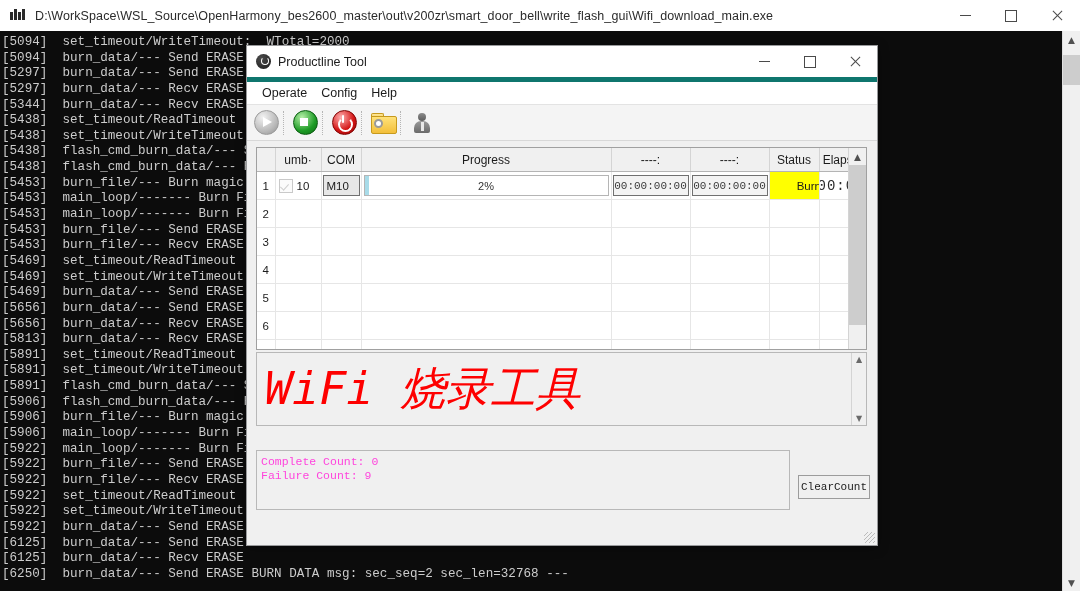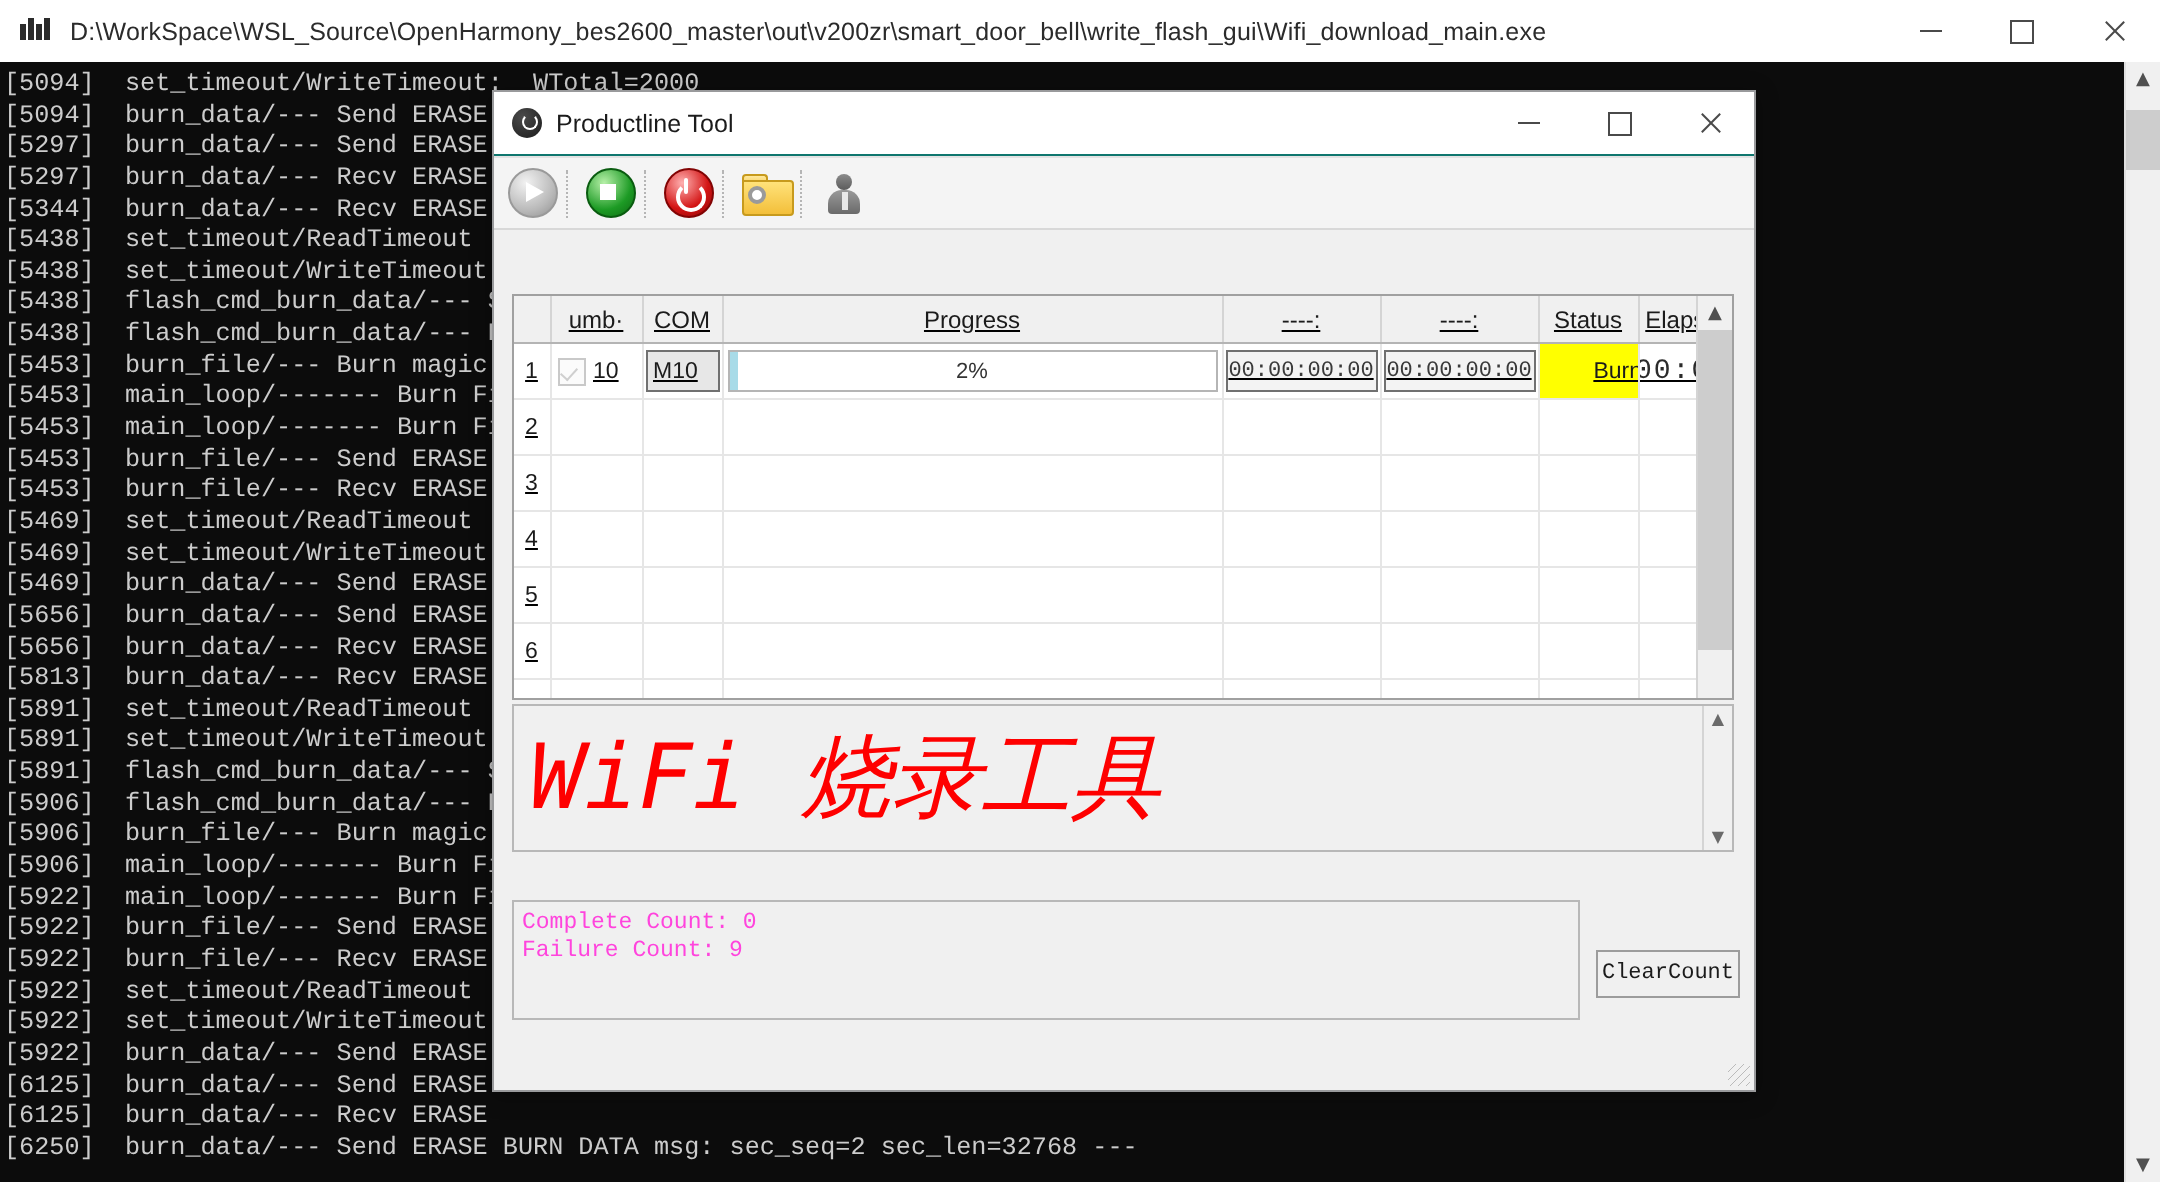--- a/index.html
+++ b/index.html
@@ -69,21 +69,21 @@
 
   
   .dlg{
     position:absolute;left:246px;top:45px;width:630px;height:499px;
     background:#f0f0f0;
     border:1px solid #999a9c;
     box-shadow:0 2px 10px rgba(0,0,0,.35);
   }
   .dlg-title{
     height:31px;background:#ffffff;display:flex;align-items:center;
-    border-bottom:1px solid #0f766e;
+    border-bottom:5px solid #0f766e;
   }
   .dlg-appicon{
     width:15px;height:15px;border-radius:50%;
     background:radial-gradient(circle at 35% 30%,#4a4a4a,#1b1b1b);
     margin-left:9px;margin-right:7px;position:relative;flex:0 0 auto;
   }
   .dlg-appicon:after{
     content:"";position:absolute;left:4.5px;top:3px;width:6px;height:6px;
     border-radius:50%;border:1.6px solid #ffffff;border-top-color:transparent;
   }
@@ -165,21 +165,21 @@
   .ic-user .tie{
     position:absolute;left:8.5px;top:10px;width:3px;height:9px;background:#e8e8e8;
   }
 
   
   .tbl-wrap{
     position:absolute;left:9px;top:101px;width:611px;height:203px;
     background:#ffffff;border:1px solid #a0a0a0;box-sizing:border-box;
     overflow:hidden;
   }
-  table.grid{border-collapse:collapse;table-layout:fixed;width:593px;text-decoration:underline;}
+  table.grid{border-collapse:collapse;table-layout:fixed;width:593px;}
   table.grid th{
     height:21px;background:#f0f0f0;border-right:1px solid #d4d4d4;border-bottom:1px solid #b4b4b4;
     font-weight:normal;font-size:12px;color:#1b1b1b;text-align:center;
     overflow:hidden;white-space:nowrap;
   }
   table.grid th.corner{width:18px;border-right:1px solid #d4d4d4;}
   table.grid td{
     height:27px;border-right:1px solid #e6e6e6;border-bottom:1px solid #e6e6e6;
     font-size:11.5px;color:#1b1b1b;overflow:hidden;white-space:nowrap;padding:0;
   }
@@ -337,20 +337,25 @@
         </div>
         <div class="dlg-btn">
           <i class="glyph-max"></i>
         </div>
         <div class="dlg-btn close">
           <i class="glyph-close"></i>
         </div>
       </div>
     </div>
 
+    <div class="menubar">
+      <div class="menu-item">Operate</div>
+      <div class="menu-item">Config</div>
+      <div class="menu-item">Help</div>
+    </div>
 
     <div class="toolbar">
       <div class="tb-btn">
         <div class="ic ic-play"></div>
       </div>
       <div class="tb-sep"></div>
       <div class="tb-btn">
         <div class="ic ic-stop"></div>
       </div>
       <div class="tb-sep"></div>

